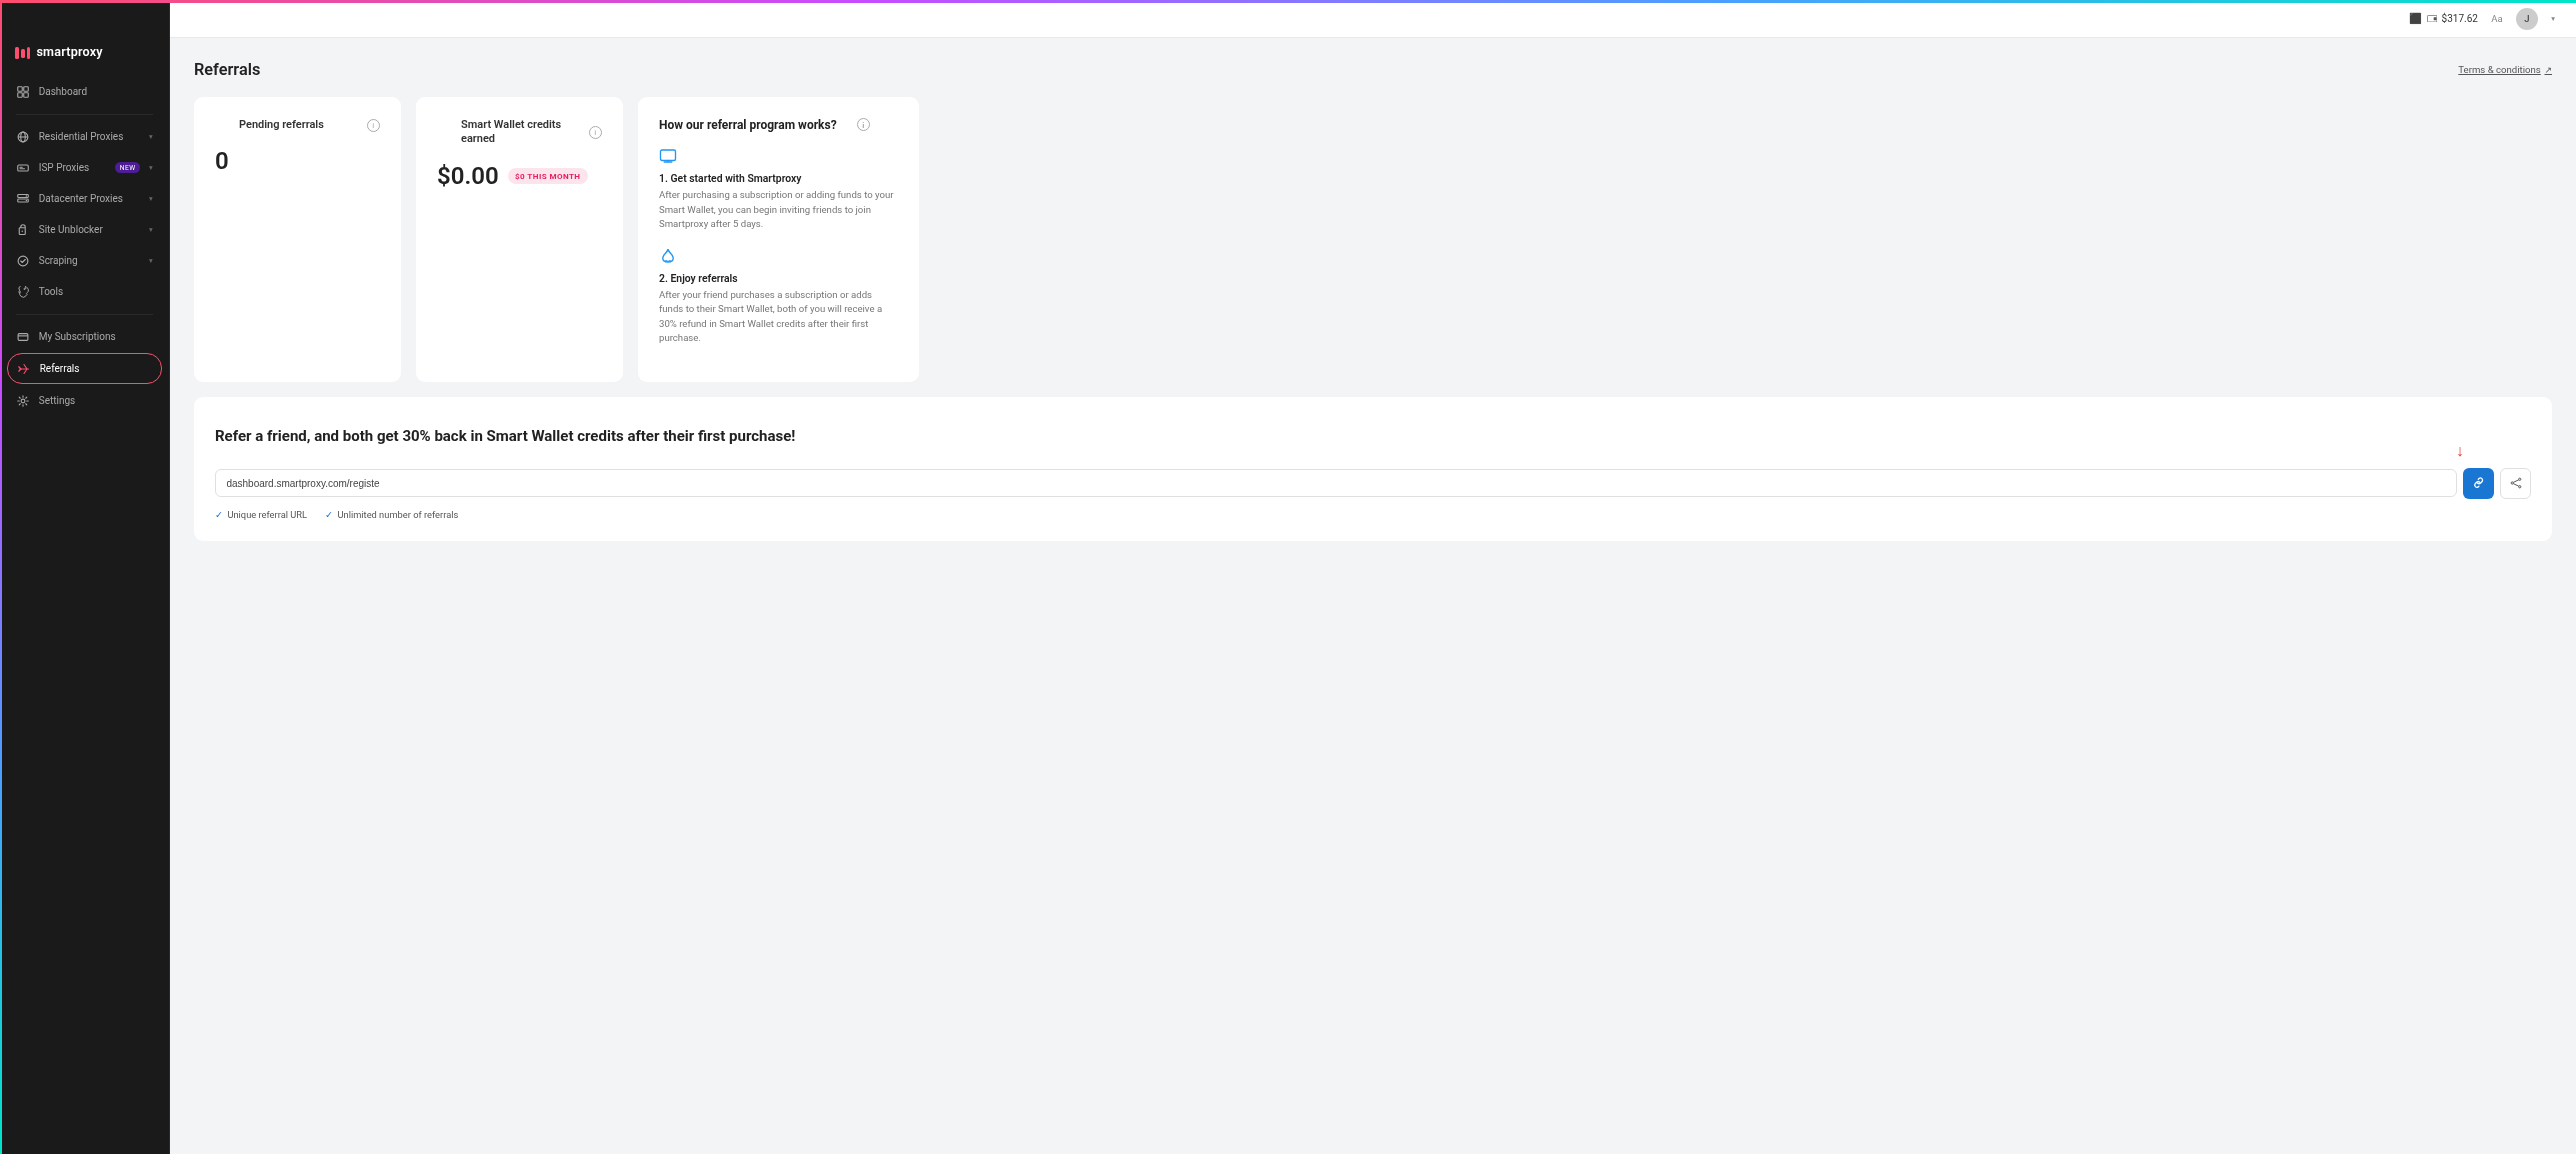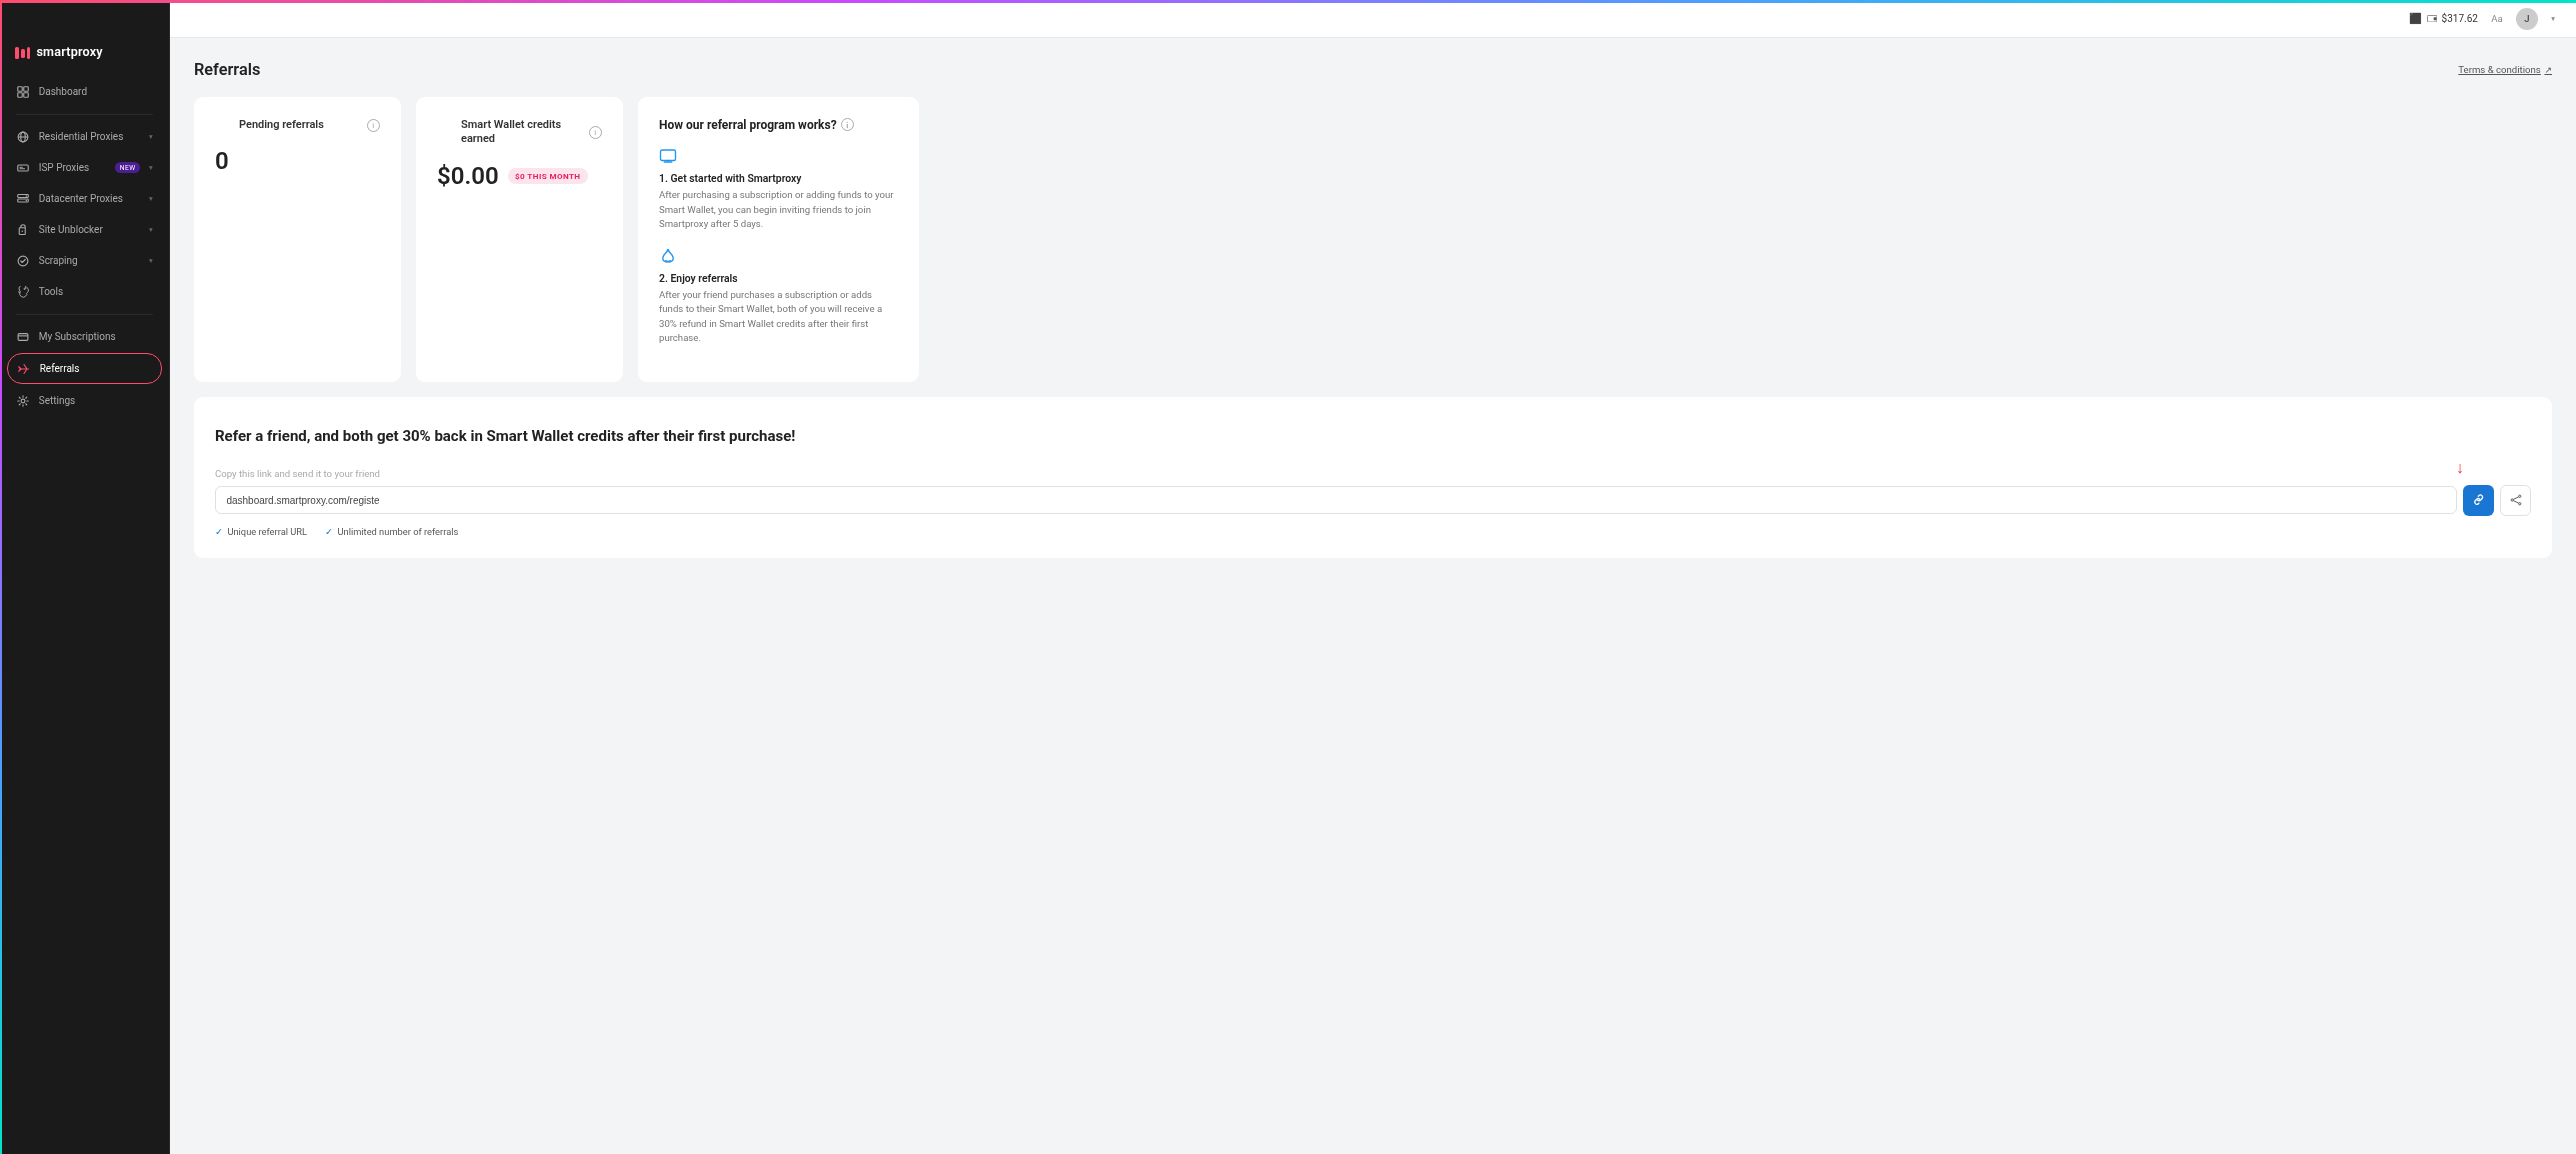--- a/index.html
+++ b/index.html
@@ -387,21 +387,21 @@
       font-size: 9.6px;
     }
 
     
     .how-card {
       flex: 0 0 281px;
     }
 
     .how-title {
       display: flex;
-      gap: 4px;
+      gap: 20px;
       font-size: 12px;
       font-weight: 700;
       color: #222;
       margin-bottom: 15px;
     }
 
     .step {
       margin-bottom: 15px;
     }
 
@@ -642,21 +642,20 @@
           </div>
           <div class="step-title">2. Enjoy referrals</div>
           <div class="step-desc">After your friend purchases a subscription or adds funds to their Smart Wallet, both of you will receive a 30% refund in Smart Wallet credits after their first purchase.</div>
         </div>
       </div>
 
     </div>
 
     <div class="card referral-card">
       <p class="referral-promo">Refer a friend, and both get 30% back in Smart Wallet credits after their first purchase!</p>
-      <p class="copy-label">Copy this link and send it to your friend</p>
       <div class="copy-row">
         <div class="copy-arrow">↓</div>
         <input type="text" class="copy-input" readonly="" value="dashboard.smartproxy.com/registe" style="">
         <button class="copy-btn">
           <svg width="13.3" height="13.3" viewBox="0 0 18 18" fill="none">
             <path d="M7.5 9.5a3 3 0 004.2 0l2-2a3 3 0 00-4.2-4.2l-1 1" stroke="white" stroke-width="1.8" stroke-linecap="round"></path>
             <path d="M10.5 8.5a3 3 0 00-4.2 0l-2 2a3 3 0 004.2 4.2l1-1" stroke="white" stroke-width="1.8" stroke-linecap="round"></path>
           </svg>
         </button>
         <button class="share-btn">

